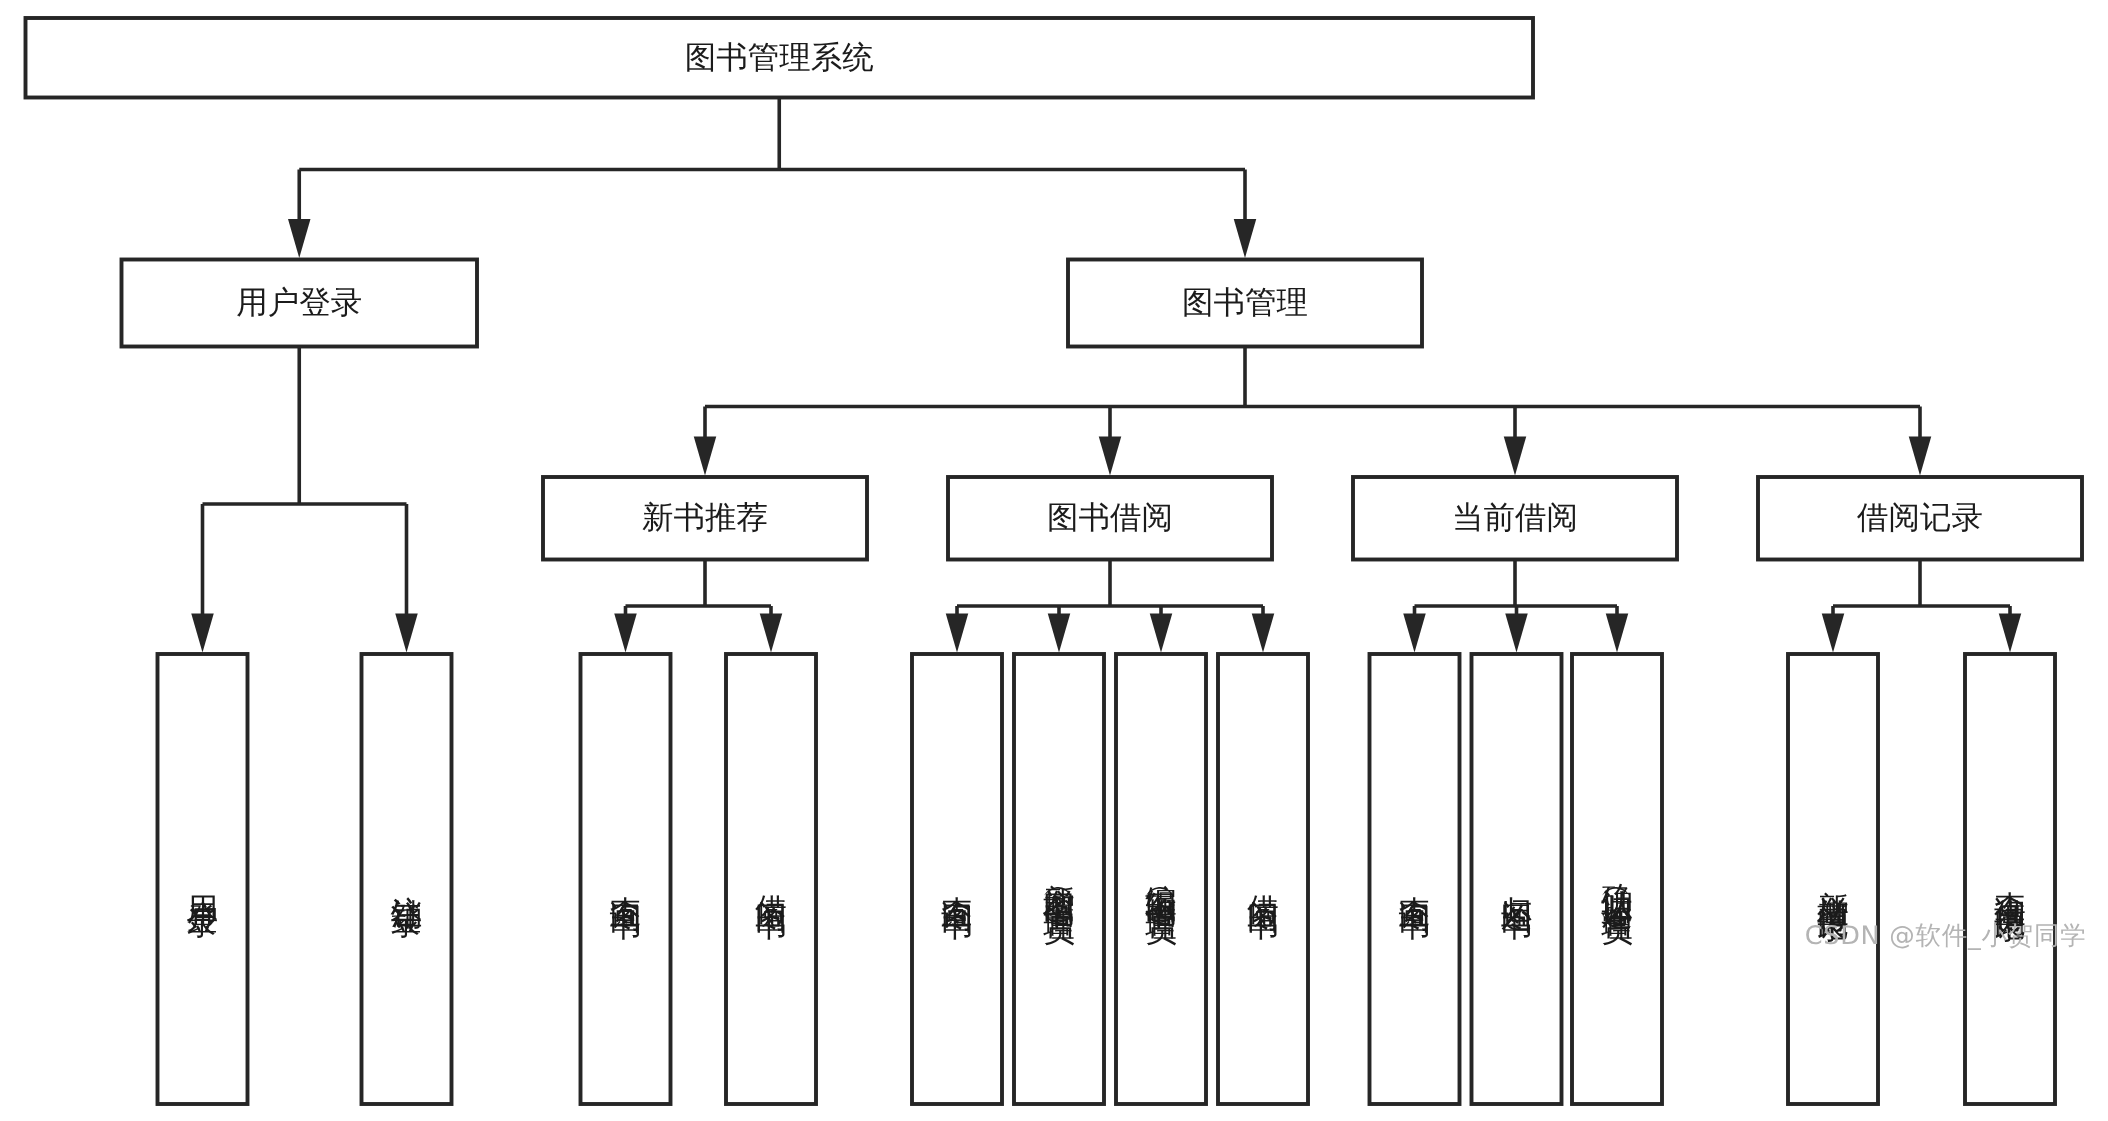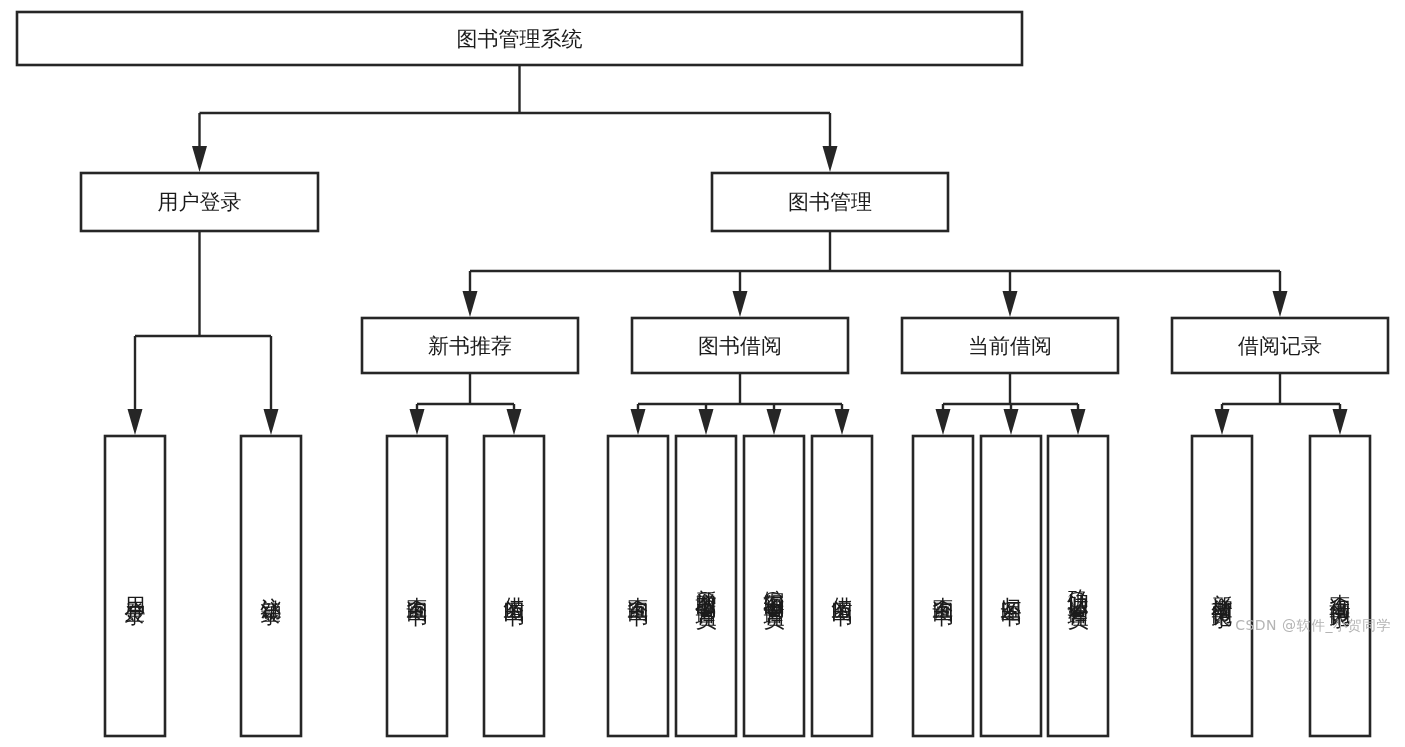--- a/index.html
+++ b/index.html
@@ -56,21 +56,21 @@
     text-orientation: upright;
     dominant-baseline: central;
     text-anchor: middle;
     letter-spacing: 3px;
   }
   .watermark {
     position: absolute;
     right: 14px;
     bottom: 6px;
     font-family: "DejaVu Sans", "Liberation Sans", sans-serif;
-    font-size: 14px;
+    font-size: 17px;
     color: #b4b4b4;
     white-space: nowrap;
     user-select: none;
     letter-spacing: 0.5px;
   }
 </style>
 </head>
 <body>
 
 <div id="diagram-root">

